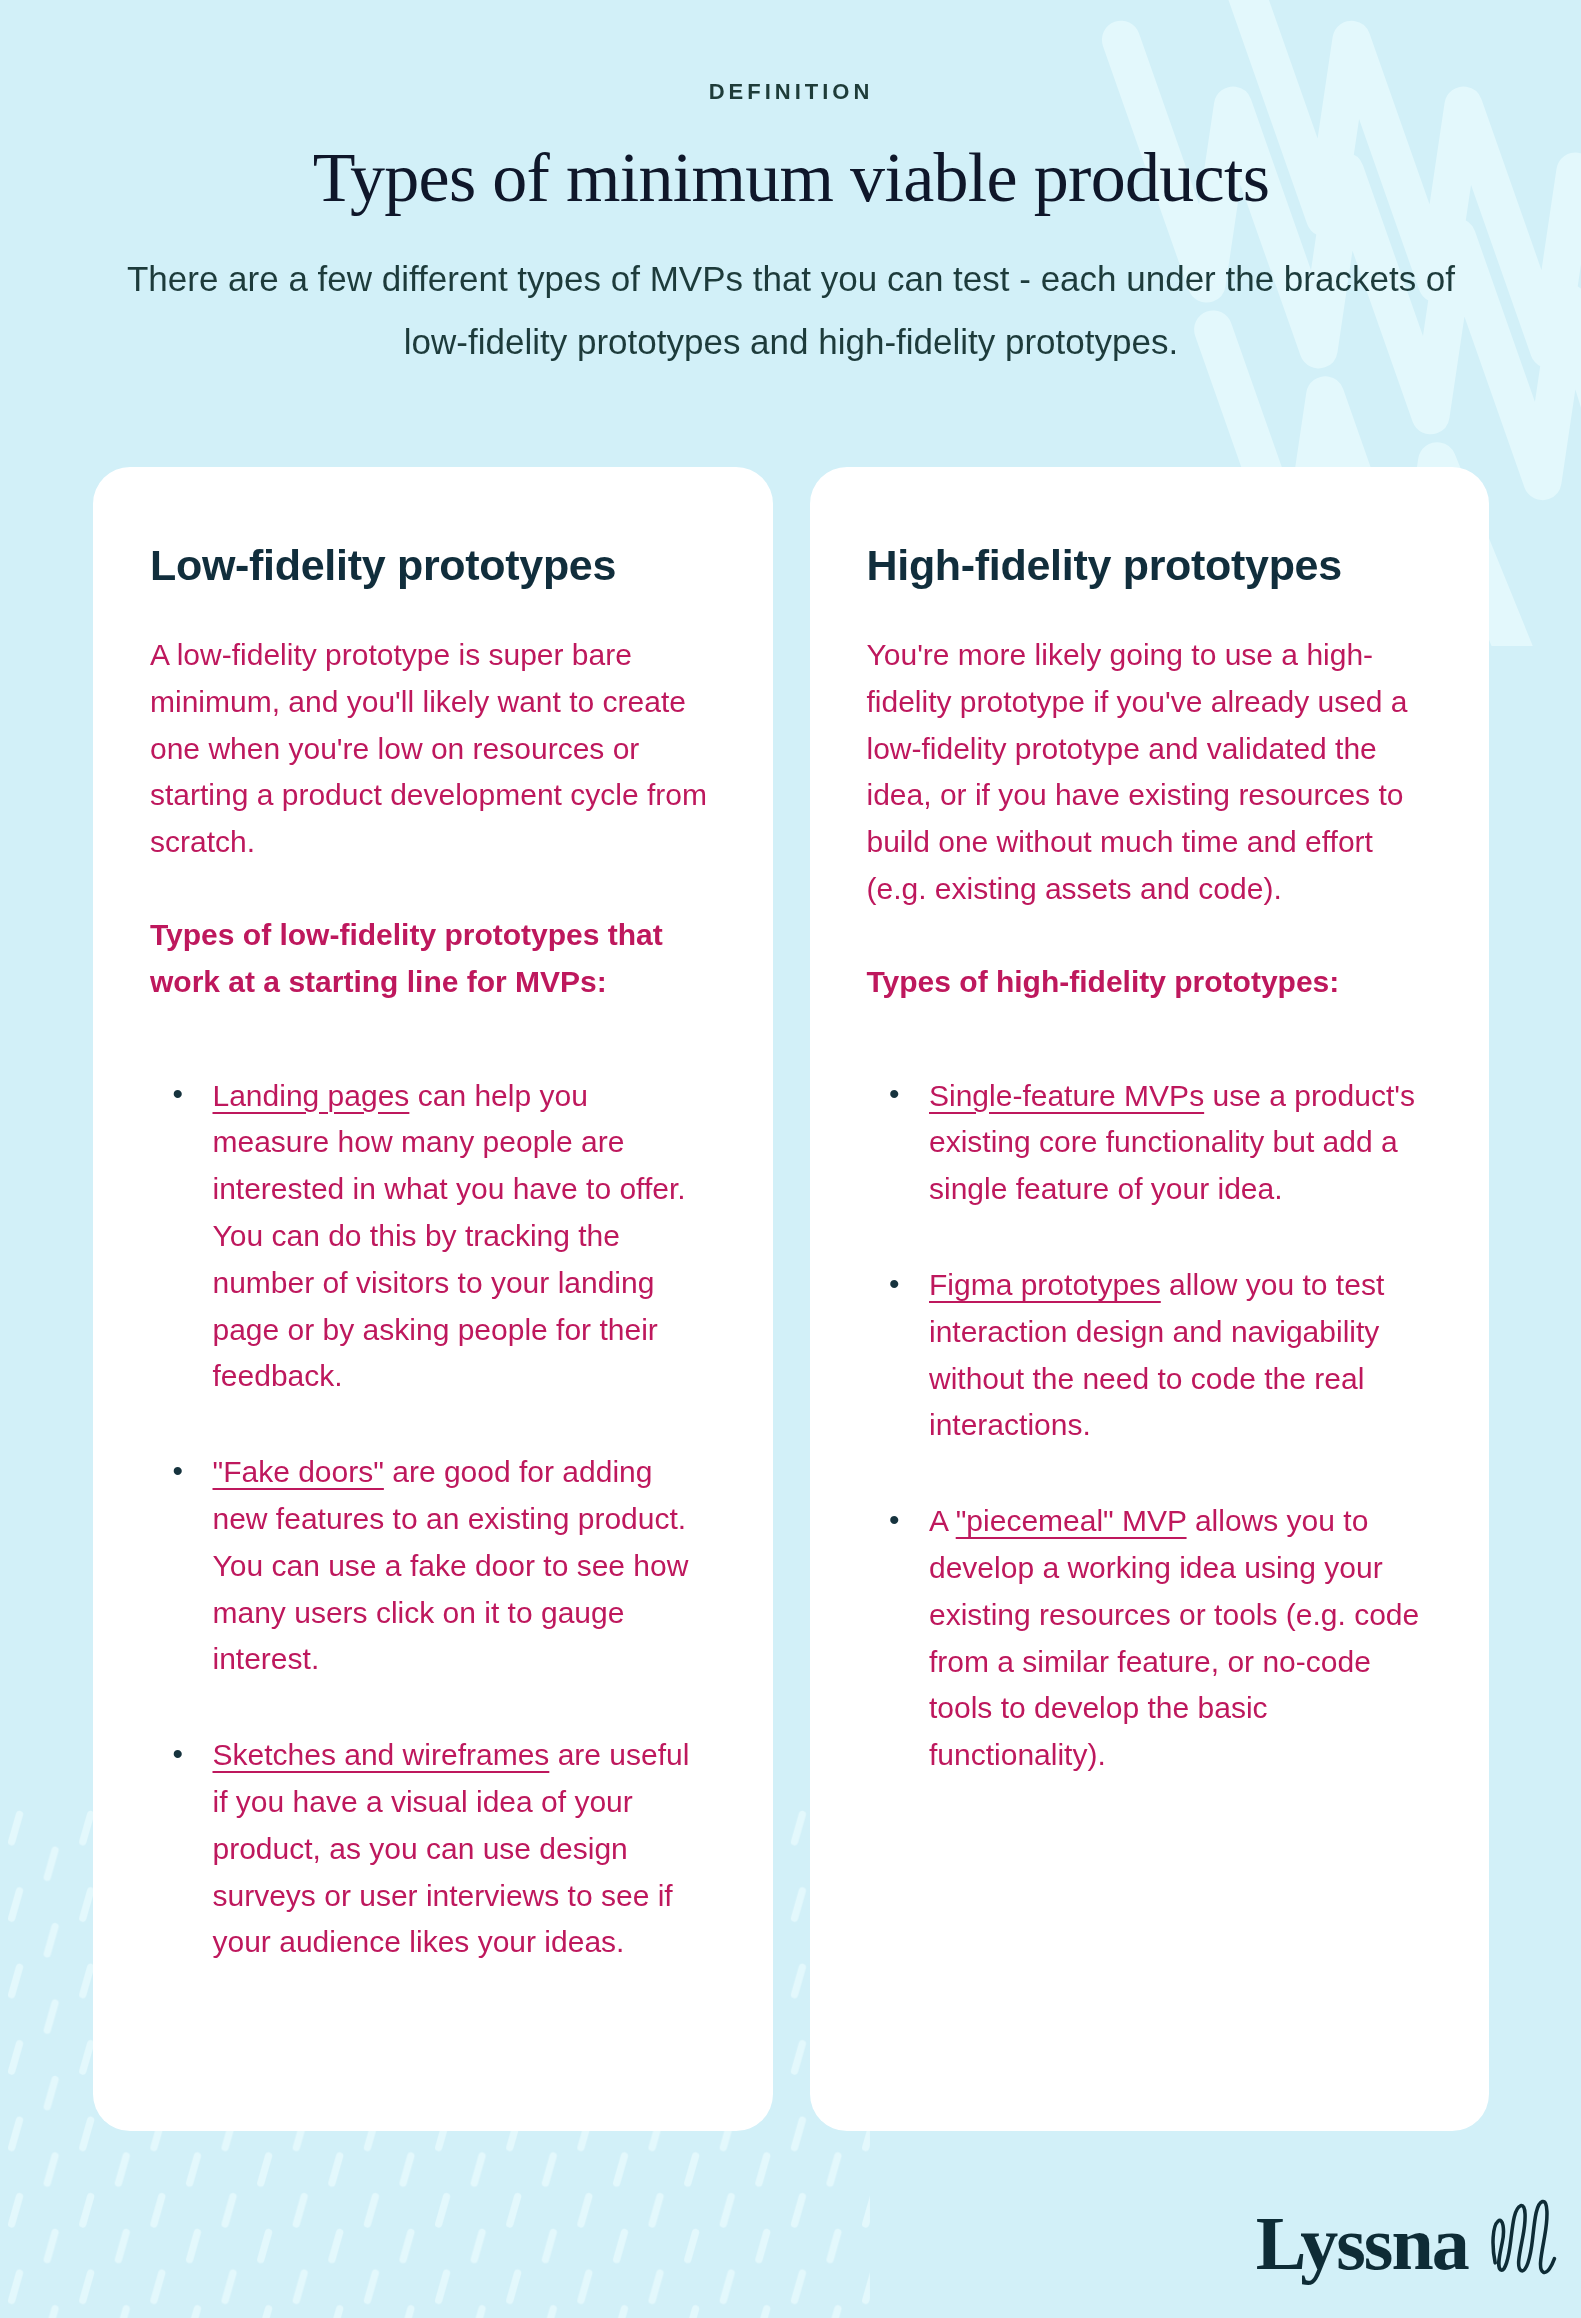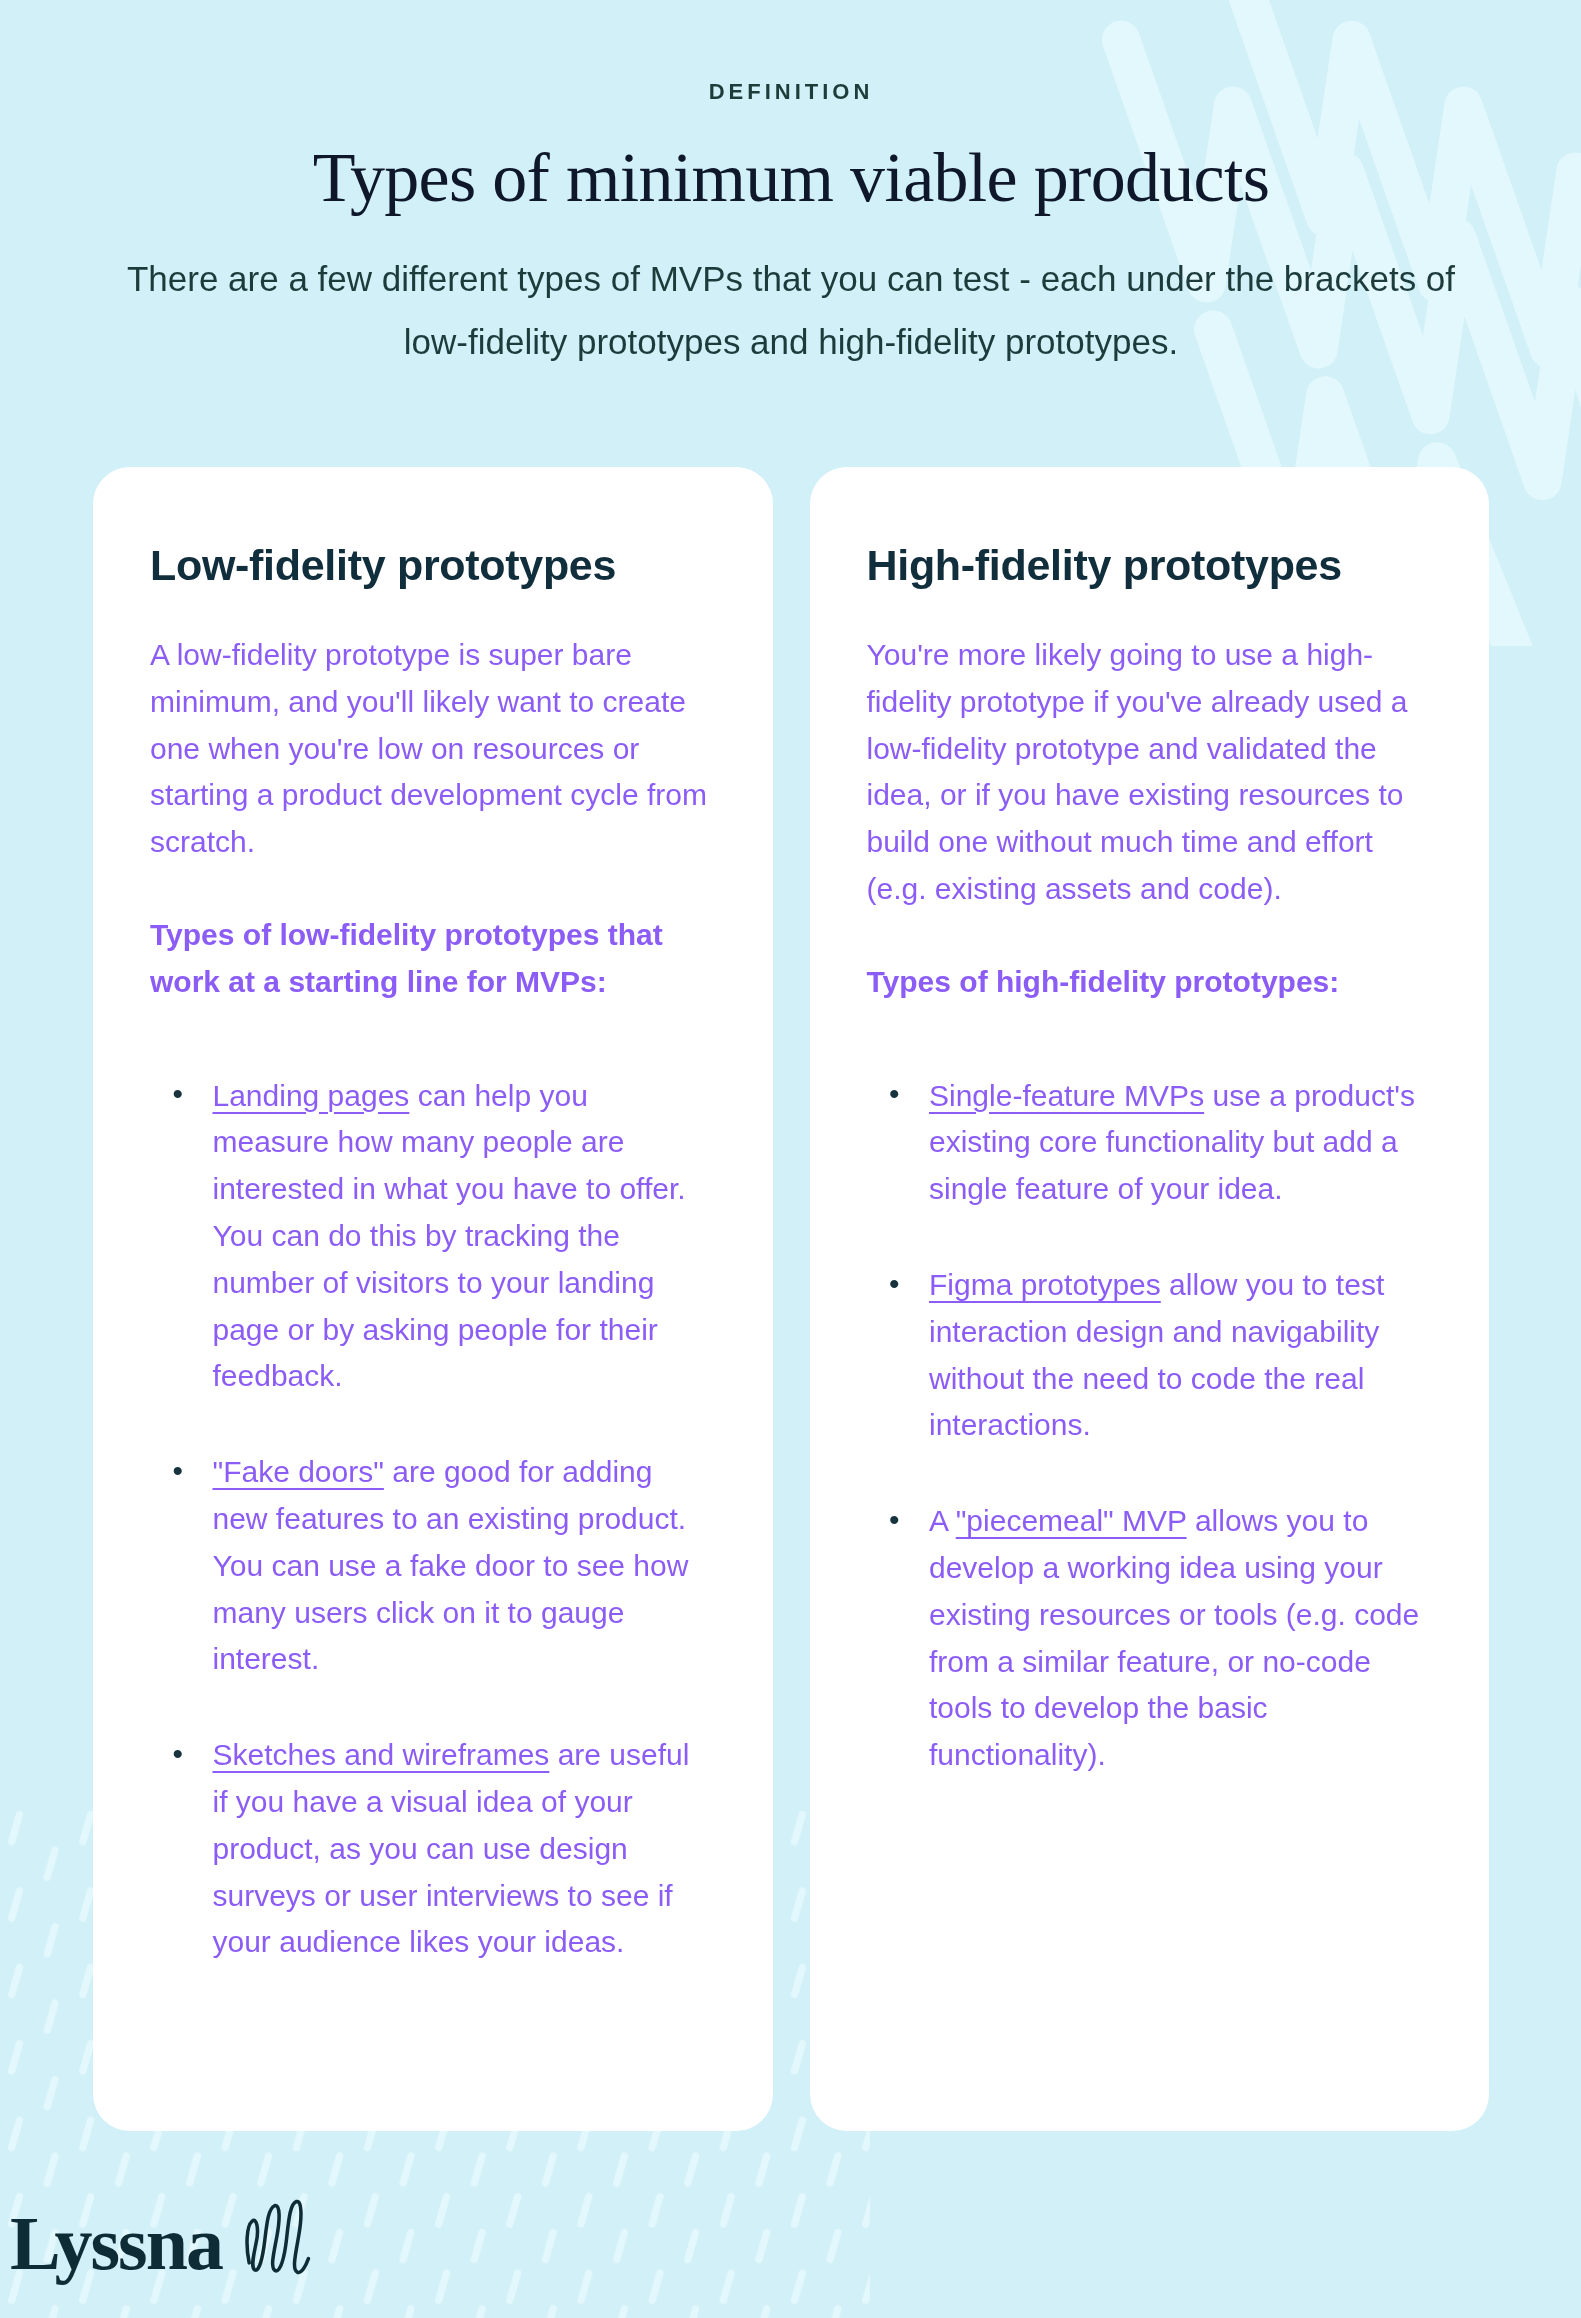--- a/index.html
+++ b/index.html
@@ -51,21 +51,21 @@
     min-height:1664px;
   }
   .card h2{
     font-size:43px;font-weight:bold;
     color:#112e3c;
     margin:0 0 42px;
     letter-spacing:-0.3px;
   }
   .card .body-text{
     font-size:30px;line-height:1.56;
-    color:#8b5cf6;
+    color:#be185d;
   }
   .intro{margin:0 0 46px;}
   .list-intro{font-weight:bold;margin:0 0 67px;}
   ul.bullets{list-style:none;margin:4px;padding:0 0 0 18.5px;}
   ul.bullets li{
     position:relative;
     padding-left:40px;
   }
   ul.bullets li + li{margin-top:49px;}
   ul.bullets li::before{
@@ -76,21 +76,21 @@
   .inline-link{
     text-decoration:underline;
     text-decoration-thickness:1.6px;
     text-underline-offset:6px;
     cursor:pointer;
   }
   .line2:empty{display:none;}
 
   .footer{
     position:absolute;left:0;right:4px;bottom:38px;
-    text-align:left;z-index:1;padding-left:10px;
+    text-align:right;z-index:1;
   }
   .logo{display:inline-flex;align-items:flex-end;}
   .logo-text{
     font-family:"Liberation Serif",serif;
     font-weight:bold;
     font-size:76px;
     line-height:1;
     color:#0e2c36;
     letter-spacing:-2px;
   }

